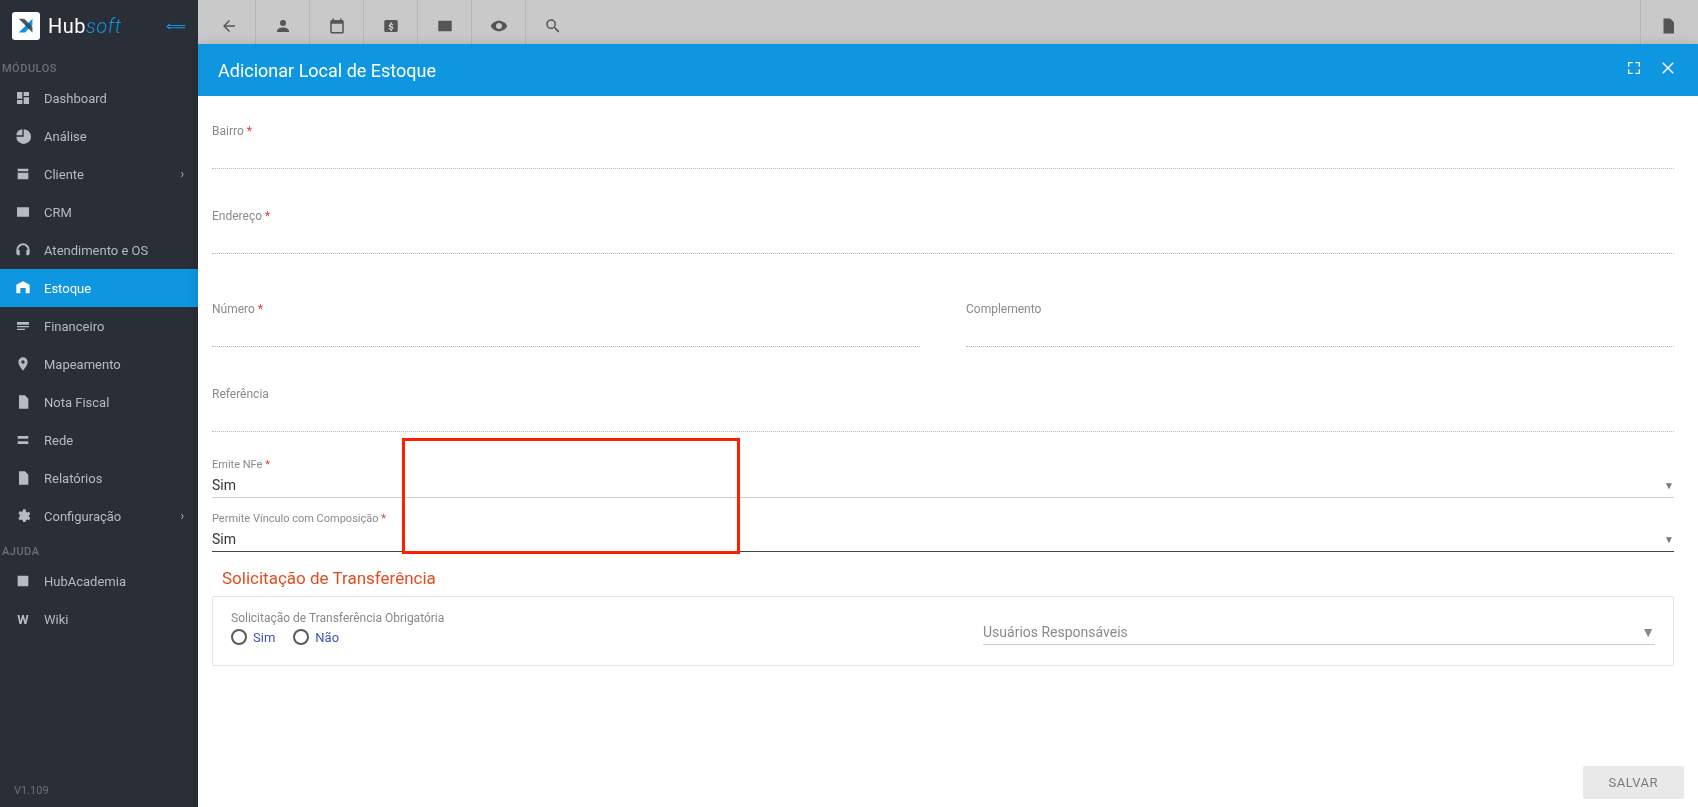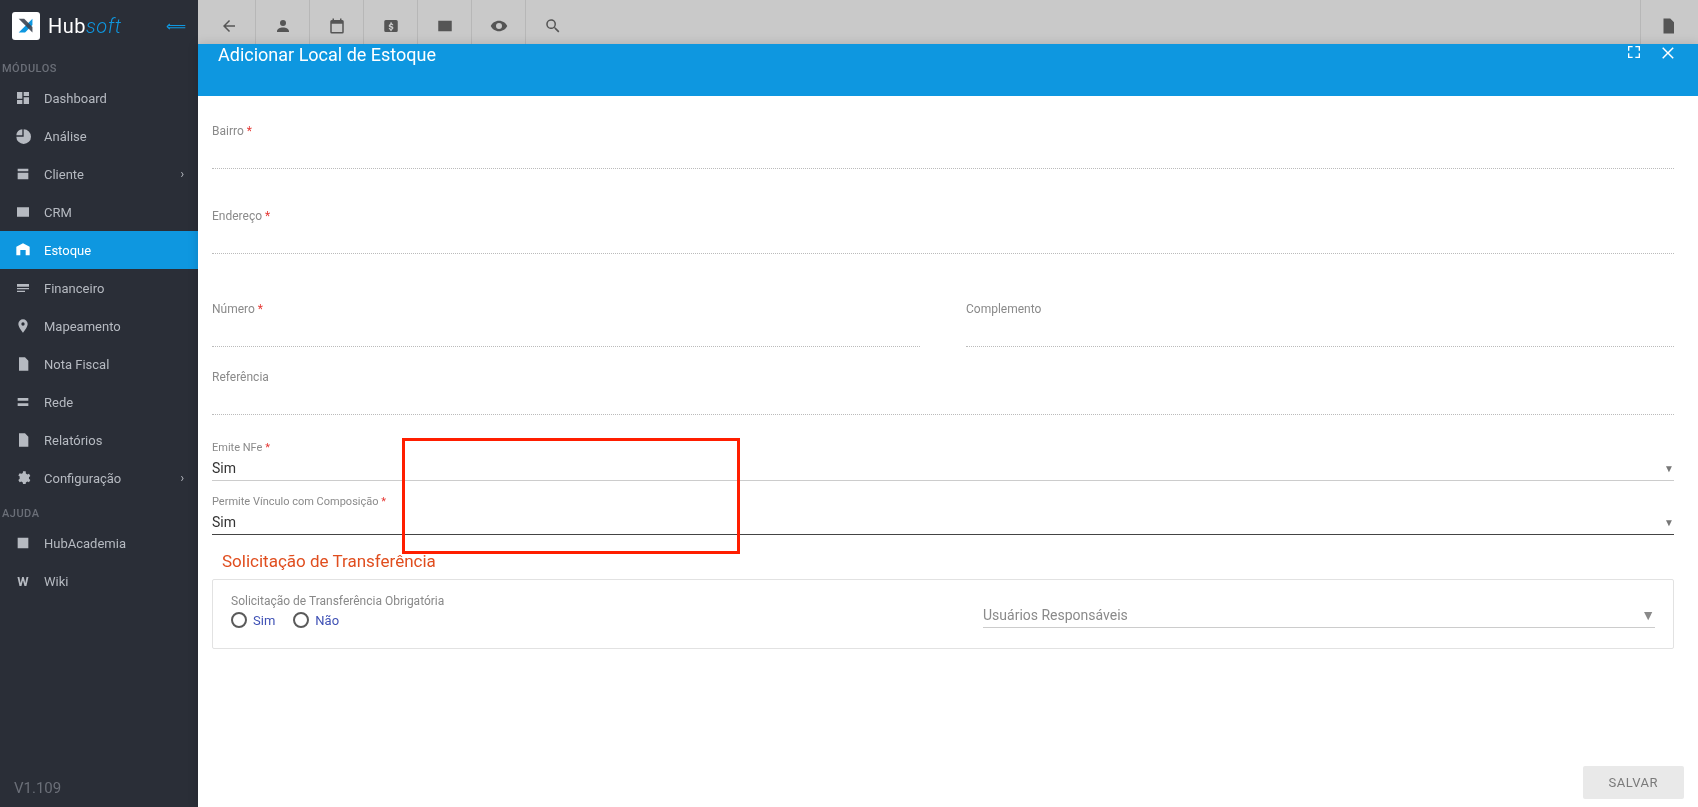--- a/index.html
+++ b/index.html
@@ -11,30 +11,30 @@
 .sidebar-logo .logo-text { color: #fff; font-size: 20px; font-weight: 400; letter-spacing: 0.5px; }
 .sidebar-logo .logo-text .soft { color: #0e97e0; font-weight: 300; font-style: italic; }
 .sidebar-logo .collapse { margin-left: auto; color: #0e97e0; font-size: 14px; }
 .sidebar-section { padding: 10px 2px 4px; font-size: 11px; letter-spacing: 0.5px; color: #6b6f78; font-weight: 500; }
 .sidebar-item { display: flex; align-items: center; padding: 10px 14px; font-size: 13px; color: #b6bac1; cursor: pointer; position: relative; }
 .sidebar-item .mi { width: 18px; height: 18px; margin-right: 12px; display: flex; align-items: center; justify-content: center; font-size: 15px; color: #b6bac1; }
 .sidebar-item.active { background: #0e97e0; color: #fff; }
 .sidebar-item.active .mi { color: #fff; }
 .sidebar-item .chev { margin-left: auto; font-size: 12px; }
 .sidebar-item .chat-badge { margin-left: auto; background: #0e97e0; color: #fff; font-size: 10px; padding: 2px 8px; border-radius: 9px; }
-.sidebar-version { margin-top: auto; padding: 10px 14px; font-size: 15px; color: #6b6f78; }
+.sidebar-version { margin-top: auto; padding: 10px 14px; font-size: 11px; color: #6b6f78; }
 .main { flex: 1; display: flex; flex-direction: column; position: relative; }
 .topbar { height: 52px; background: #c9c9c9; display: flex; align-items: center; padding: 0 4px; border-bottom: 1px solid #b7b7b7; }
 .topbar .tbtn { width: 54px; height: 52px; display: flex; align-items: center; justify-content: center; color: #555; cursor: pointer; border-right: 1px solid #b7b7b7; font-size: 18px; }
 .topbar .tbtn.right { margin-left: auto; border-left: 1px solid #b7b7b7; border-right: none; }
 .subbar { height: 50px; background: #0e97e0; display: flex; align-items: center; padding: 0 24px; color: #fff; font-size: 20px; position: relative; }
 .subbar .status { position: absolute; right: 20px; top: 6px; font-size: 10px; font-weight: 700; color: #e6f6ff; }
 .content-bg { flex: 1; background: #fff; }
 .modal { position: absolute; top: 44px; left: 0; right: 0; bottom: 0; background: #fff; display: flex; flex-direction: column; box-shadow: 0 0 10px rgba(0,0,0,0.15); }
-.modal-header { height: 52px; background: #0e97e0; display: flex; padding: 0 20px; color: #fff; }
+.modal-header { height: 52px; background: #0e97e0; display: flex; align-items: center; padding: 0 20px; color: #fff; }
 .modal-header .title { font-size: 18px; font-weight: 400; }
 .modal-header .hbtn { margin-left: 10px; cursor: pointer; font-size: 16px; }
 .modal-header .spacer { margin-left: auto; }
 .modal-body { flex: 1; overflow-y: scroll; padding: 10px 24px 10px 14px; }
 .modal-body::-webkit-scrollbar { width: 15px; }
 .modal-body::-webkit-scrollbar-track { background: #f1f1f1; }
 .modal-body::-webkit-scrollbar-thumb { background: #c0c0c0; border-radius: 2px; }
 .field-row { display: flex; gap: 46px; }
 .field { margin: 18px 0 10px; position: relative; }
 .field.half { flex: 1; }
@@ -102,20 +102,28 @@
       <span class="chev">›</span>
     </div>
   <div class="sidebar-item">
       <span class="mi">
         <svg viewBox="0 0 24 24">
           <path d="M3 5h18v14H3zM7 9h10v2H7zm0 4h6v2H7z"></path>
         </svg>
       </span>
       <span>CRM</span>
     </div>
+  <div class="sidebar-item">
+      <span class="mi">
+        <svg viewBox="0 0 24 24">
+          <path d="M12 2a10 10 0 00-10 10v5a3 3 0 003 3h2v-8H5v0a7 7 0 0114 0v0h-2v8h2a3 3 0 003-3v-5A10 10 0 0012 2z"></path>
+        </svg>
+      </span>
+      <span>Atendimento e OS</span>
+    </div>
   <div class="sidebar-item active">
       <span class="mi">
         <svg viewBox="0 0 24 24">
           <path d="M12 2L2 7v13h6v-8h8v8h6V7z"></path>
         </svg>
       </span>
       <span>Estoque</span>
     </div>
   <div class="sidebar-item">
       <span class="mi">
@@ -260,21 +268,21 @@
       <div class="field-row" style="margin-top:30px">
         <div class="field half">
           <label><span>Número</span> <span class="req">*</span></label>
           <input class="input" style="">
         </div>
         <div class="field half">
           <label>Complemento</label>
           <input class="input" style="">
         </div>
       </div>
-      <div class="field" style="margin-top:13px">
+      <div class="field" style="margin-top:30px">
         <label>Referência</label>
         <input class="input" style="">
       </div>
       <div class="field" style="margin-top:26px">
         <label style="font-size:11px"><span>Emite NFe</span> <span class="req">*</span></label>
         <div class="select light">
             <span>Sim</span>
             <span class="caret">▼</span>
           </div>
       </div>

